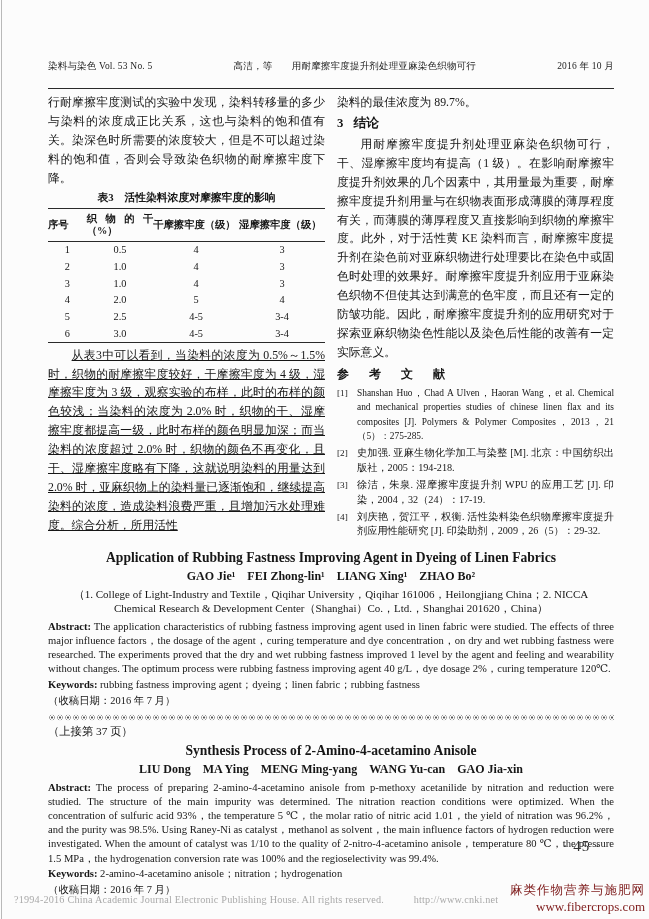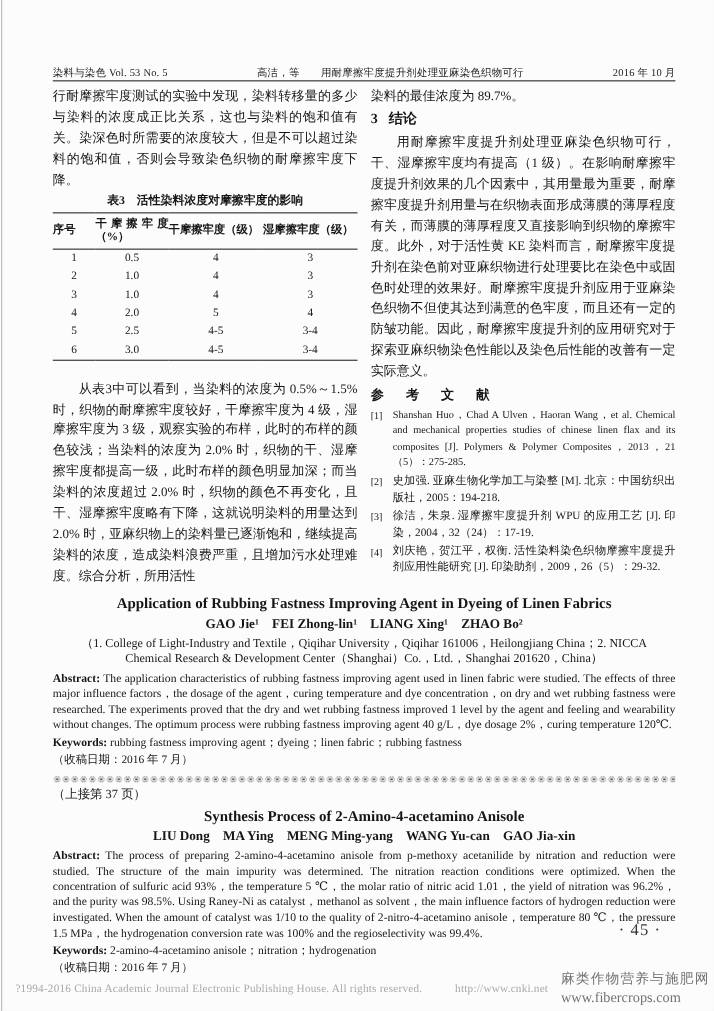--- a/index.html
+++ b/index.html
@@ -12,21 +12,21 @@
     color:#161616;
     overflow:hidden;
   }
   .scan-edge { position:absolute; left:1px; top:0; width:1px; height:100%; background:#b9b9b9; }
   .content { position:absolute; left:48px; top:60px; width:566px; }
 
   
   .hdr {
     display:flex; justify-content:space-between; align-items:baseline;
     font-size:9.5px; color:#222; letter-spacing:.2px;
-    padding-bottom:0; border-bottom:1.6px solid #2a2a2a;
+    padding-bottom:15px; border-bottom:1.6px solid #2a2a2a;
   }
   .hdr .mid { font-size:9.5px; }
 
   
   .cols { display:flex; gap:12px; margin-top:4px; }
   .col { width:277px; font-size:11.8px; line-height:18.9px; text-align:justify; }
   .para-indent { text-indent:2em; }
 
   
   .tbl-caption { text-align:center; font-weight:bold; font-size:10.8px; margin:2px 0 3px; line-height:15px; }
@@ -63,21 +63,21 @@
   }
   .continued { font-size:11.3px; line-height:15px; }
 
   
   .page-number { position:absolute; top:838px; right:48px; font-size:15px; color:#333; letter-spacing:1px; }
   .footer-line {
     position:absolute; left:14px; bottom:14px; width:560px;
     font-size:10.2px; color:#a9a9a9; letter-spacing:.2px;
     font-family:"Liberation Serif","DejaVu Serif",serif;
   }
-  .watermark { position:absolute; right:4px; bottom:4px; text-align:left; color:#737373; }
+  .watermark { position:absolute; right:4px; bottom:4px; text-align:right; color:#7f1d1d; }
   .watermark .wm1 { font-size:12.5px; letter-spacing:1px; }
   .watermark .wm2 { font-size:13px; }
 </style>
 </head>
 <body>
 
 <div class="page">
   <div class="scan-edge"></div>
 
   <div class="content">
@@ -96,21 +96,21 @@
 
       <div class="col">
         <p>行耐摩擦牢度测试的实验中发现，染料转移量的多少与染料的浓度成正比关系，这也与染料的饱和值有关。染深色时所需要的浓度较大，但是不可以超过染料的饱和值，否则会导致染色织物的耐摩擦牢度下降。</p>
 
         <div class="tbl-caption">表3　活性染料浓度对摩擦牢度的影响</div>
 
         <table class="data">
           <thead>
             <tr>
               <th class="c-no">序号</th>
-              <th class="c-conc">干摩擦牢度（%）</th>
+              <th class="c-conc">织物的干（%）</th>
               <th class="c-dry">干摩擦牢度（级）</th>
               <th class="c-wet">湿摩擦牢度（级）</th>
             </tr>
           </thead>
           <tbody>
             <tr>
               <td>1</td>
               <td>0.5</td>
               <td>4</td>
               <td>3</td>
@@ -141,21 +141,21 @@
             </tr>
             <tr>
               <td>6</td>
               <td>3.0</td>
               <td>4-5</td>
               <td>3-4</td>
             </tr>
           </tbody>
         </table>
 
-        <p class="para-indent" style="margin-top:16px;">从表3中可以看到，当染料的浓度为 0.5%～1.5% 时，织物的耐摩擦牢度较好，干摩擦牢度为 4 级，湿摩擦牢度为 3 级，观察实验的布样，此时的布样的颜色较浅；当染料的浓度为 2.0% 时，织物的干、湿摩擦牢度都提高一级，此时布样的颜色明显加深；而当染料的浓度超过 2.0% 时，织物的颜色不再变化，且干、湿摩擦牢度略有下降，这就说明染料的用量达到 2.0% 时，亚麻织物上的染料量已逐渐饱和，继续提高染料的浓度，造成染料浪费严重，且增加污水处理难度。综合分析，所用活性</p>
+        <p class="para-indent" style="margin-top:3px;text-decoration:underline;">从表3中可以看到，当染料的浓度为 0.5%～1.5% 时，织物的耐摩擦牢度较好，干摩擦牢度为 4 级，湿摩擦牢度为 3 级，观察实验的布样，此时的布样的颜色较浅；当染料的浓度为 2.0% 时，织物的干、湿摩擦牢度都提高一级，此时布样的颜色明显加深；而当染料的浓度超过 2.0% 时，织物的颜色不再变化，且干、湿摩擦牢度略有下降，这就说明染料的用量达到 2.0% 时，亚麻织物上的染料量已逐渐饱和，继续提高染料的浓度，造成染料浪费严重，且增加污水处理难度。综合分析，所用活性</p>
       </div>
 
       <div class="col">
         <p>染料的最佳浓度为 89.7%。</p>
 
         <div class="sec-heading">
           <span class="no">3</span><span>结论</span>
         </div>
 
         <p class="para-indent">用耐摩擦牢度提升剂处理亚麻染色织物可行，干、湿摩擦牢度均有提高（1 级）。在影响耐摩擦牢度提升剂效果的几个因素中，其用量最为重要，耐摩擦牢度提升剂用量与在织物表面形成薄膜的薄厚程度有关，而薄膜的薄厚程度又直接影响到织物的摩擦牢度。此外，对于活性黄 KE 染料而言，耐摩擦牢度提升剂在染色前对亚麻织物进行处理要比在染色中或固色时处理的效果好。耐摩擦牢度提升剂应用于亚麻染色织物不但使其达到满意的色牢度，而且还有一定的防皱功能。因此，耐摩擦牢度提升剂的应用研究对于探索亚麻织物染色性能以及染色后性能的改善有一定实际意义。</p>

